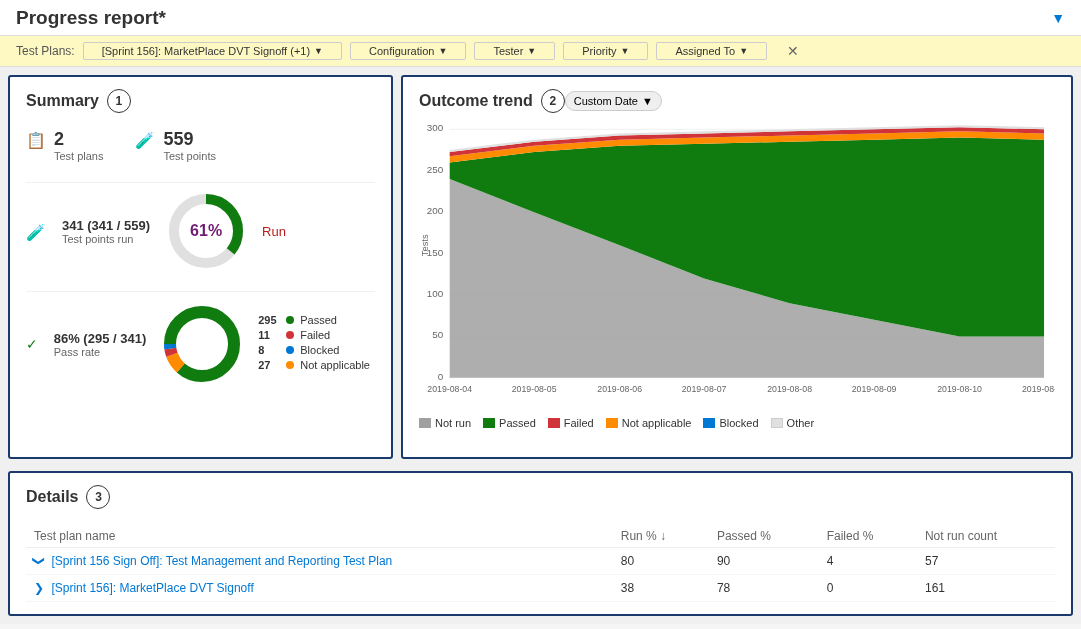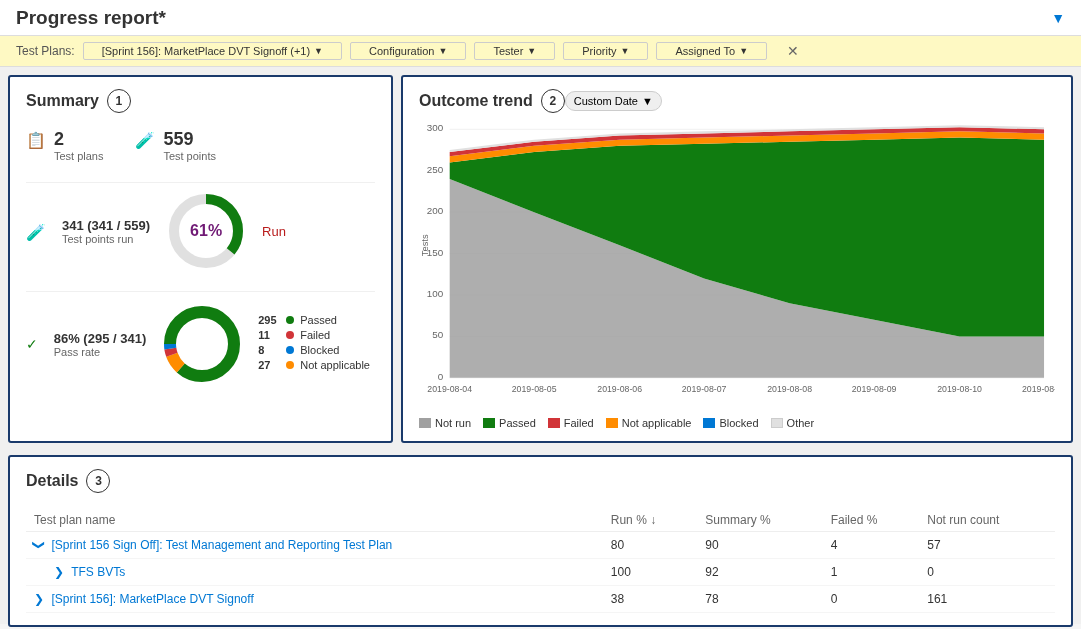--- a/index.html
+++ b/index.html
@@ -361,50 +361,38 @@
   <div class="details-panel">
     <div class="panel-header">
       <span class="panel-title">Details</span>
       <span class="circle-num">3</span>
     </div>
     <table class="details-table">
       <thead>
         <tr>
           <th><span>Test plan name</span></th>
           <th><span>Run % ↓</span></th>
-          <th><span>Summary %</span></th>
+          <th><span>Passed %</span></th>
           <th><span>Failed %</span></th>
           <th><span>Not run count</span></th>
         </tr>
       </thead>
       <tbody>
         <tr class="table-row">
           <td>
             <span class="expand-icon chevron-down">❯</span>
             <span class="row-link">[Sprint 156 Sign Off]: Test Management and Reporting Test Plan</span>
           </td>
           <td>80</td>
           <td>90</td>
           <td>4</td>
           <td>57</td>
         </tr>
         <tr class="table-row">
           <td>
-            <span style="padding-left:20px;">
-              <span class="expand-icon chevron-right">❯</span>
-              <span class="row-link">TFS BVTs</span>
-            </span>
-          </td>
-          <td>100</td>
-          <td>92</td>
-          <td>1</td>
-          <td>0</td>
-        </tr>
-        <tr class="table-row">
-          <td>
             <span class="expand-icon chevron-right">❯</span>
             <span class="row-link">[Sprint 156]: MarketPlace DVT Signoff</span>
           </td>
           <td>38</td>
           <td>78</td>
           <td>0</td>
           <td>161</td>
         </tr>
       </tbody>
     </table>

